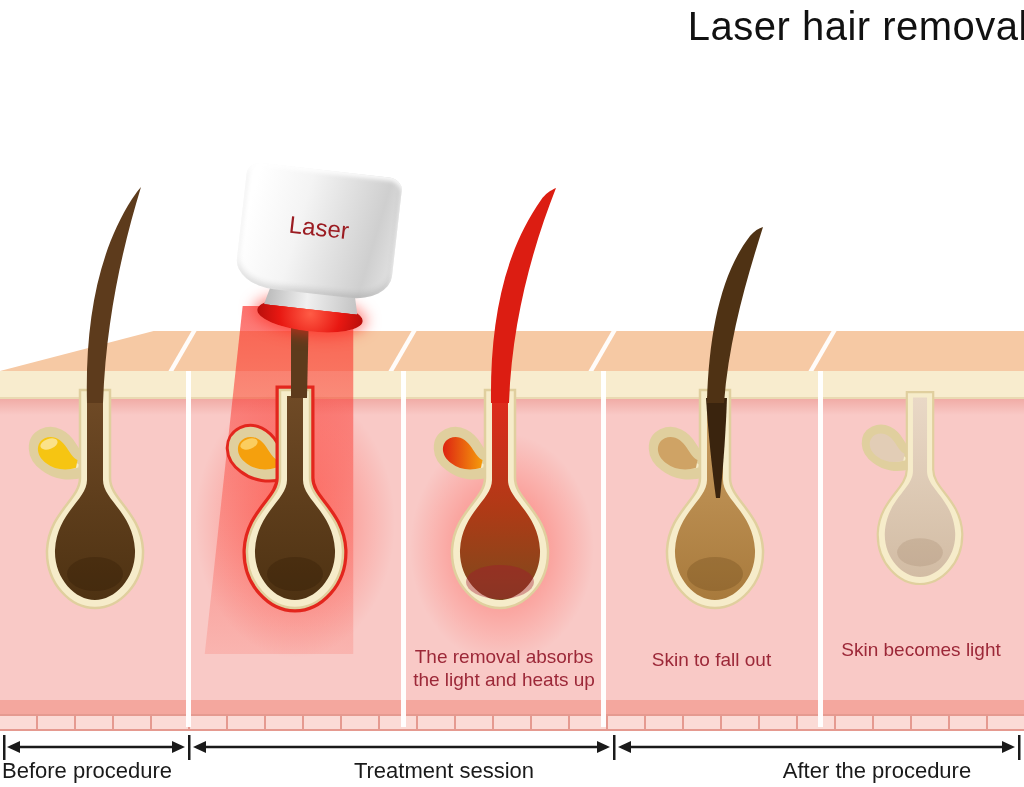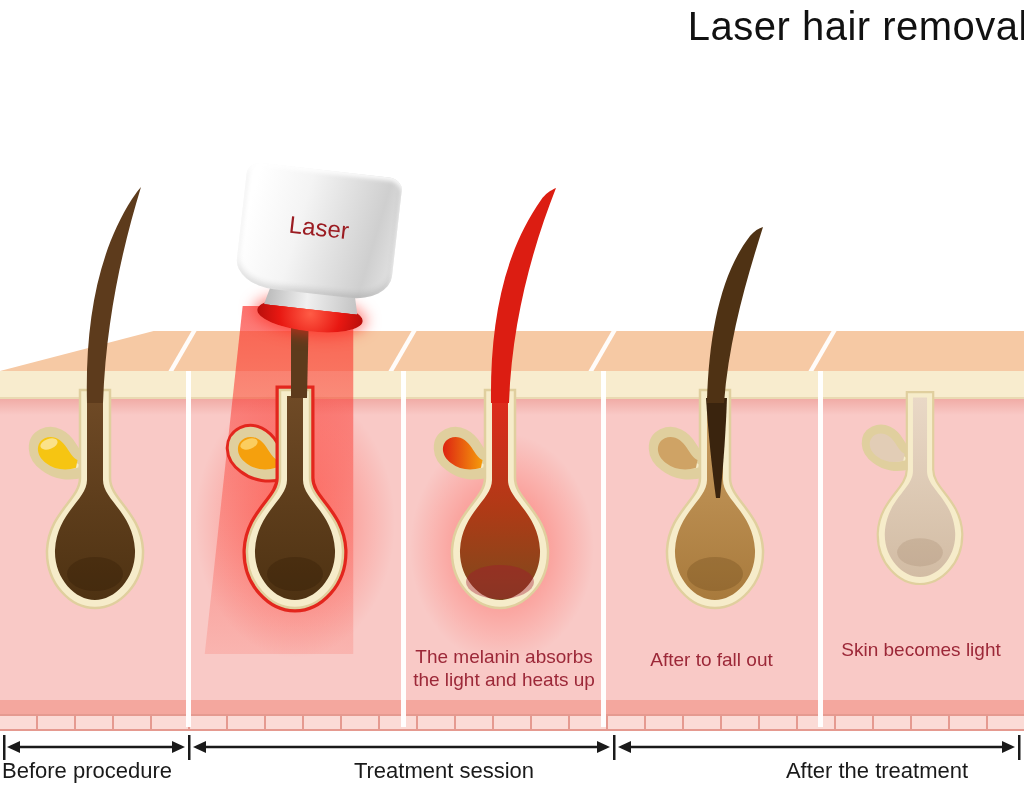--- a/index.html
+++ b/index.html
@@ -176,22 +176,22 @@
   </svg>
 
   <div class="device">
     <div class="dev-lens"></div>
     <div class="dev-neck"></div>
     <div class="dev-body">
       <div class="dev-label">Laser</div>
     </div>
   </div>
 
-  <div class="caption cap-melanin">The melanin absorbs the light and heats up</div>
-  <div class="caption cap-fallout">After to fall out</div>
+  <div class="caption cap-melanin">The removal absorbs the light and heats up</div>
+  <div class="caption cap-fallout">Skin to fall out</div>
   <div class="caption cap-smooth">Skin becomes light</div>
 
   <svg class="axis" viewBox="0 0 1024 30">
     <g fill="var(--arrow_black)" stroke="none">
       <rect x="3" y="2" width="2.5" height="25"></rect>
       <rect x="188" y="2" width="2.5" height="25"></rect>
       <rect x="613" y="2" width="2.5" height="25"></rect>
       <rect x="1018" y="2" width="2.5" height="25"></rect>
     </g>
     <g stroke="var(--arrow_black)" stroke-width="2.5">
@@ -204,15 +204,15 @@
       <polygon points="185,14 172,8 172,20"></polygon>
       <polygon points="193,14 206,8 206,20"></polygon>
       <polygon points="610,14 597,8 597,20"></polygon>
       <polygon points="618,14 631,8 631,20"></polygon>
       <polygon points="1015,14 1002,8 1002,20"></polygon>
     </g>
   </svg>
 
   <div class="stage stage-1">Before procedure</div>
   <div class="stage stage-2">Treatment session</div>
-  <div class="stage stage-3">After the treatment</div>
+  <div class="stage stage-3">After the procedure</div>
 
 </div>
 
 </body></html>

